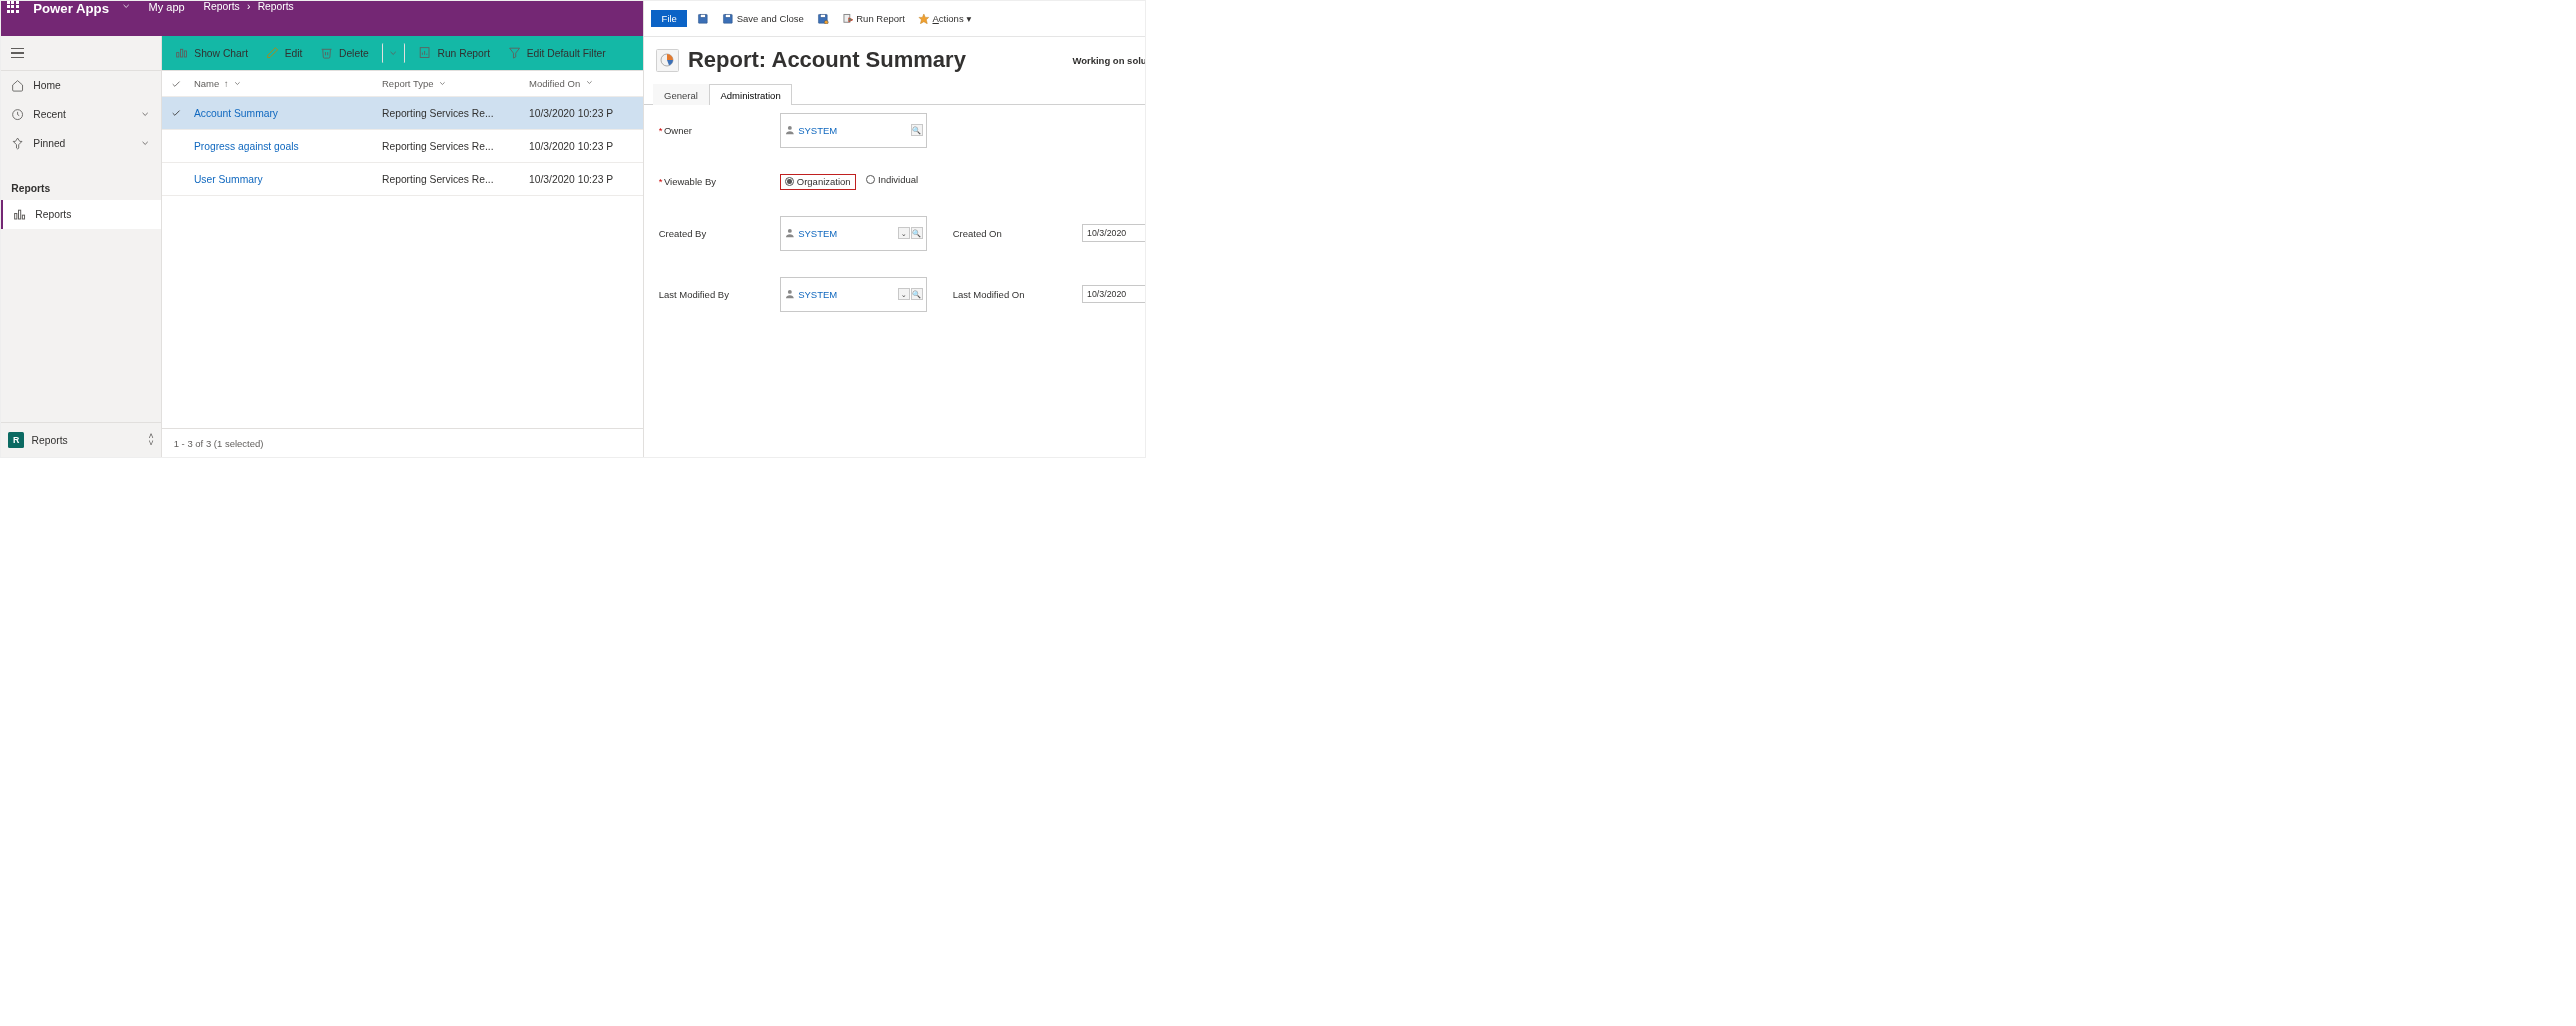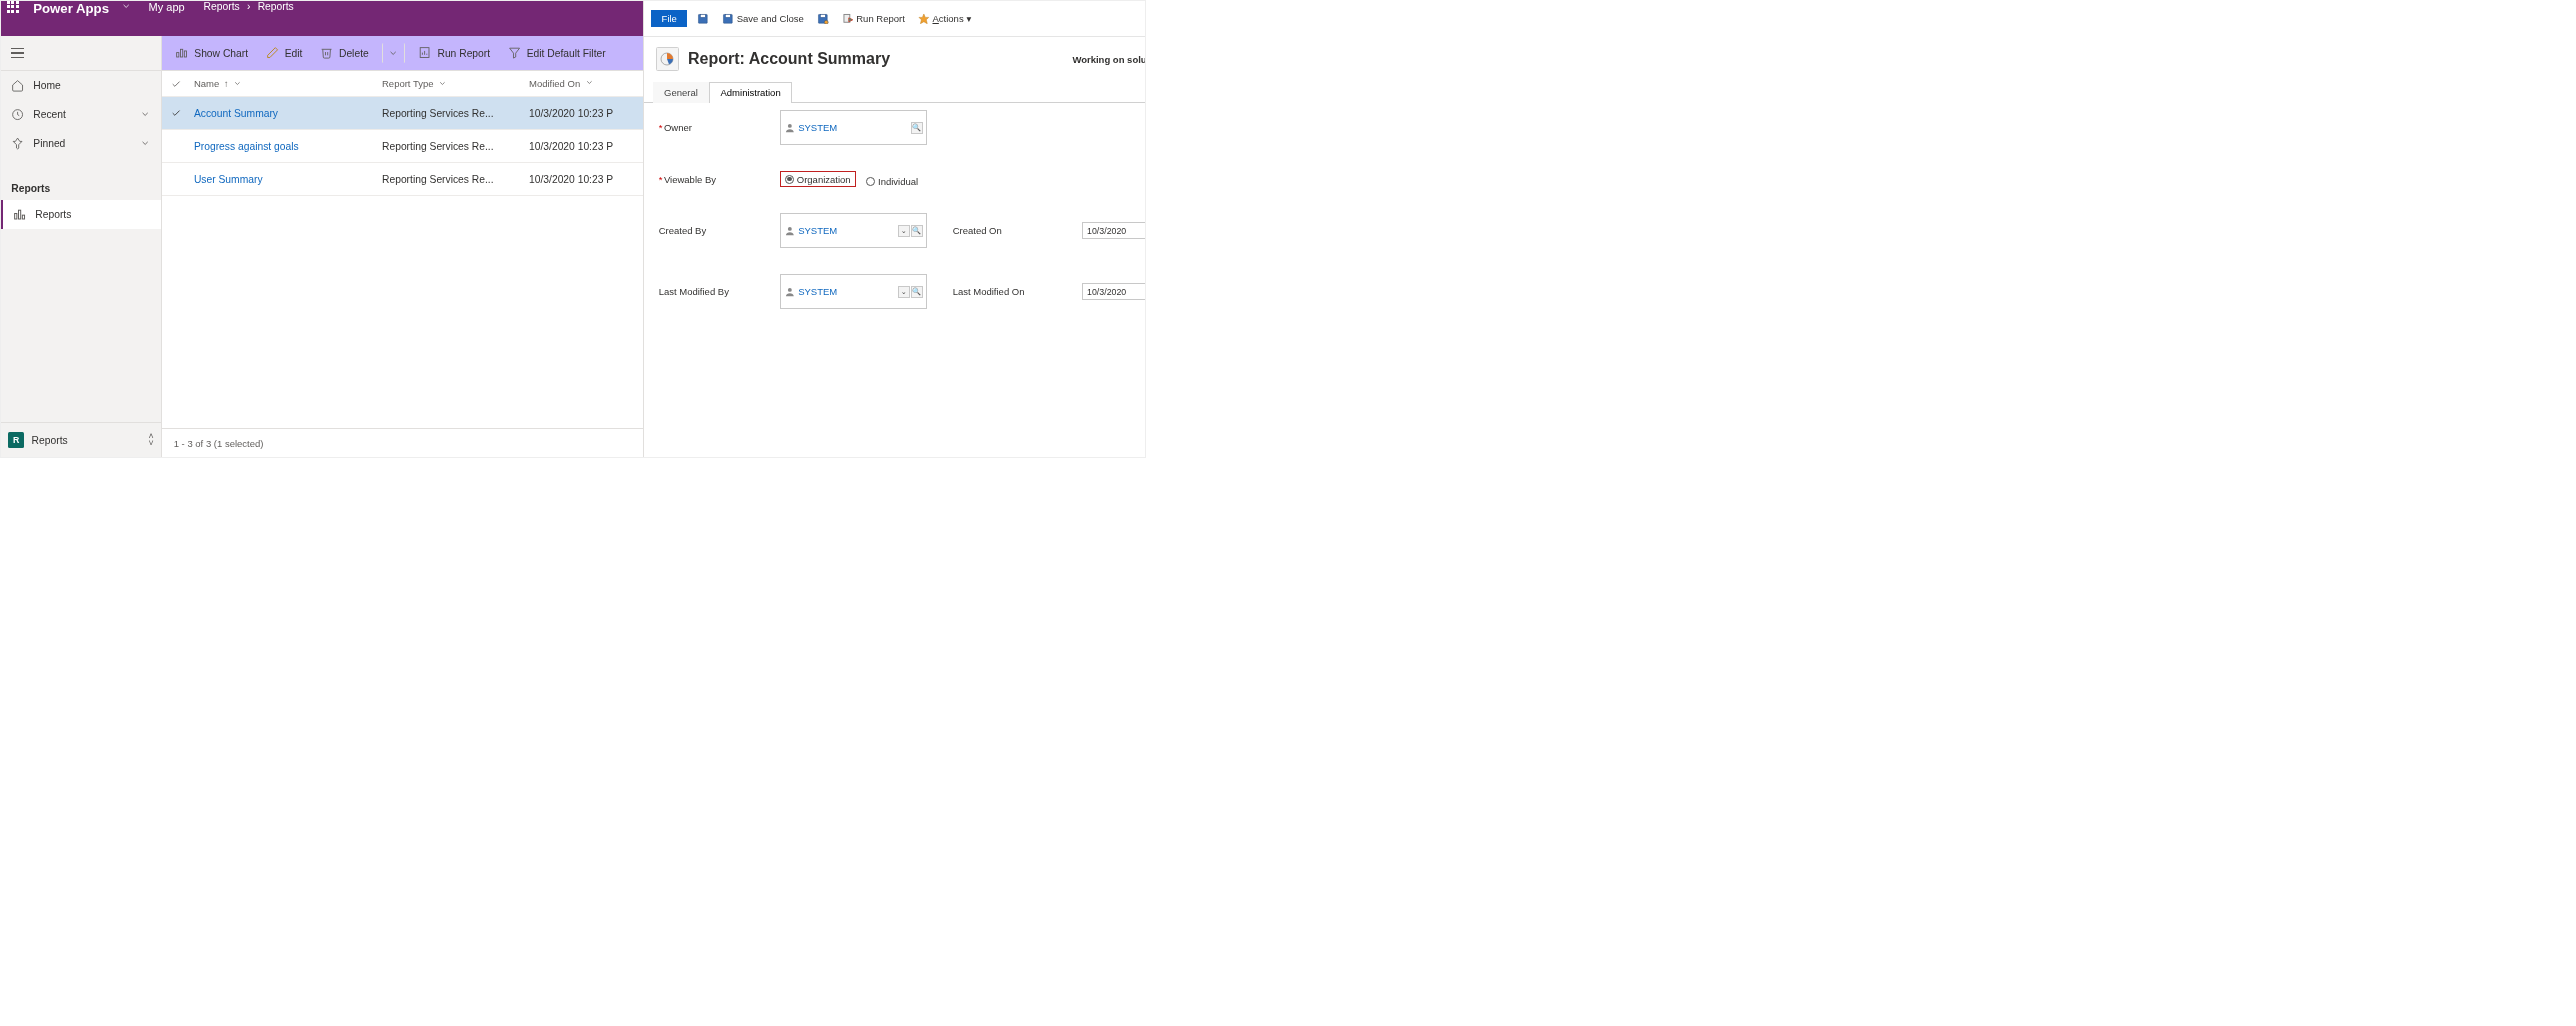--- a/index.html
+++ b/index.html
@@ -26,21 +26,21 @@
   .nav-item .icon{ color:#605e5c;}
   .nav-item .spacer{flex:1;}
   .nav-section-label{ padding:10.3px 10.3px 5.9px; font-weight:600; color:#323130;}
   .nav-sub { height:29px; display:flex; align-items:center; padding:0 10.3px; gap:8.8px; background:#fff; border-left:2.2px solid #742774; font-weight:400;}
   .nav-sub .bar-icon{ color:#605e5c;}
   .sidebar-footer{ margin-top:auto; border-top:0.7px solid #e1dfdd; height:35px; display:flex; align-items:center; padding:0 7.3px; gap:7.3px;}
   .env-badge{ width:16px; height:16px; background:#0b6a62; color:#fff; display:flex; align-items:center; justify-content:center; font-size:8.8px; font-weight:600; border-radius:1.5px;}
   .updown{ margin-left:auto; color:#605e5c; font-size:8.8px; line-height:7.3px;}
 
   .main { flex:1; display:flex; flex-direction:column; min-width:0;}
-  .cmdbar{ height:35px; border-bottom:0.7px solid #e1dfdd; display:flex; align-items:center; padding:0 5.9px; gap:2.9px; background:#c4b5fd;}
+  .cmdbar{ height:35px; border-bottom:0.7px solid #e1dfdd; display:flex; align-items:center; padding:0 5.9px; gap:2.9px; background:#14b8a6;}
   .cmd{ display:flex; align-items:center; gap:5.9px; padding:4.4px 7.3px; cursor:pointer; border-radius:1.5px;}
   .cmd .icon{ color:#605e5c;}
   .cmd.divider{ width:23.5px; justify-content:center; border-left:0.7px solid #e1dfdd; border-right:0.7px solid #e1dfdd; margin:0 2.9px; padding:4.4px 0;}
   .view-title{ padding:13.2px 17.6px 5.9px; font-size:14.7px; font-weight:600; display:flex; align-items:center; gap:5.9px;}
   .grid-head{ display:flex; align-items:center; height:26.4px; border-bottom:0.7px solid #edebe9; color:#605e5c; font-size:9.5px;}
   .col-check{ width:29px; display:flex; justify-content:center;}
   .col-name{ flex:0 0 191px; padding-left:2.9px; display:flex; align-items:center; gap:4.4px;}
   .col-type{ flex:0 0 147px; display:flex; align-items:center; gap:4.4px;}
   .col-mod{ flex:1; display:flex; align-items:flex-start; gap:4.4px;}
   .grid-row{ display:flex; align-items:center; height:33px; border-bottom:0.7px solid #edebe9;}
@@ -54,32 +54,32 @@
   svg{ display:block;}
   
   
   .app-right{ flex:1; display:flex; flex-direction:column; background:#fff;}
   .crm-menu{ height:36px; display:flex; align-items:center; padding:0 7.3px; gap:7.3px; border-bottom:0.7px solid #e5e5e5; font-size:9.5px;}
   .crm-file{ background:#0b63c6; color:#fff; padding:2.9px 10.3px; font-size:9.5px;}
   .crm-btn{ display:flex; align-items:center; gap:2.9px; cursor:pointer; padding:1.5px 2.9px;}
   .crm-help{ margin-left:auto; color:#0b63c6; display:flex; align-items:center; gap:1.5px;}
   .crm-header{ display:flex; align-items:center; padding:10.3px 11.7px; gap:8.8px;}
   .crm-icon{ width:23.5px; height:23.5px; border:0.7px solid #d0d0d0; background:#f5f5f5; display:flex; align-items:center; justify-content:center; border-radius:1.5px;}
-  .crm-title{ font-size:16px; font-weight:600;}
+  .crm-title{ font-size:22px; font-weight:600;}
   .crm-solution{ margin-left:auto; font-size:9.5px; font-weight:600;}
   .crm-tabs{ display:flex; border-bottom:0.7px solid #d0d0d0; padding:0 8.8px; gap:0;}
   .crm-tab{ padding:4.4px 10.3px; font-size:9.5px; border:0.7px solid transparent; border-bottom:none; cursor:pointer; background:#f7f7f7; color:#444; position:relative; top:0.7px;}
   .crm-tab.active{ background:#fff; border-color:#d0d0d0; color:#000;}
   .crm-form{ padding:7.3px 14.7px; display:grid; grid-template-columns: 95px 147px 103px 66px 66px; row-gap:5.9px; column-gap:7.3px; align-items:center; font-size:9.5px;gap:26px;}
   .req::before{ content:"*"; color:#c00; margin-right:1.5px;}
   .lookup{ display:flex; align-items:center; border:0.7px solid #c8c8c8; height:35px; padding:0 2.9px; gap:2.9px; background:#fff;}
   .lookup .val{ color:#1068bf; flex:1; white-space:nowrap; overflow:hidden;}
   .lookup .lk-icons{ margin-left:auto; display:flex; gap:1.5px;}
   .lk-btn{ width:11.7px; height:11.7px; border:0.7px solid #c8c8c8; background:#f3f3f3; display:flex; align-items:center; justify-content:center; font-size:7.3px;}
-  .radio-group{ display:flex; align-items:flex-end; gap:10.3px;}
+  .radio-group{ display:flex; align-items:flex-start; gap:10.3px;}
   .radio{ display:flex; align-items:center; gap:2.9px;}
   .radio .dot{ width:8.8px; height:8.8px; border:0.7px solid #555; border-radius:50%; display:flex; align-items:center; justify-content:center;}
   .radio .dot.sel::after{ content:""; width:4.4px; height:4.4px; background:#555; border-radius:50%;}
   .highlight{ border:1.5px solid #c02020; padding:1.5px 4.4px;}
   .ro-input{ border:0.7px solid #c8c8c8; height:17.6px; padding:0 4.4px; background:#fff; display:flex; align-items:center; font-size:8.8px; white-space:nowrap; overflow:hidden;}
   .date-cell{ display:flex; gap:2.9px; align-items:center;}
   .cal-btn{ width:22px; height:17.6px; border:0.7px solid #c8c8c8; background:#f2f2f2; display:flex; align-items:center; justify-content:center; font-size:8px;}
 
   .mini-icon{ width:11.7px; height:11.7px; }
 </style>

